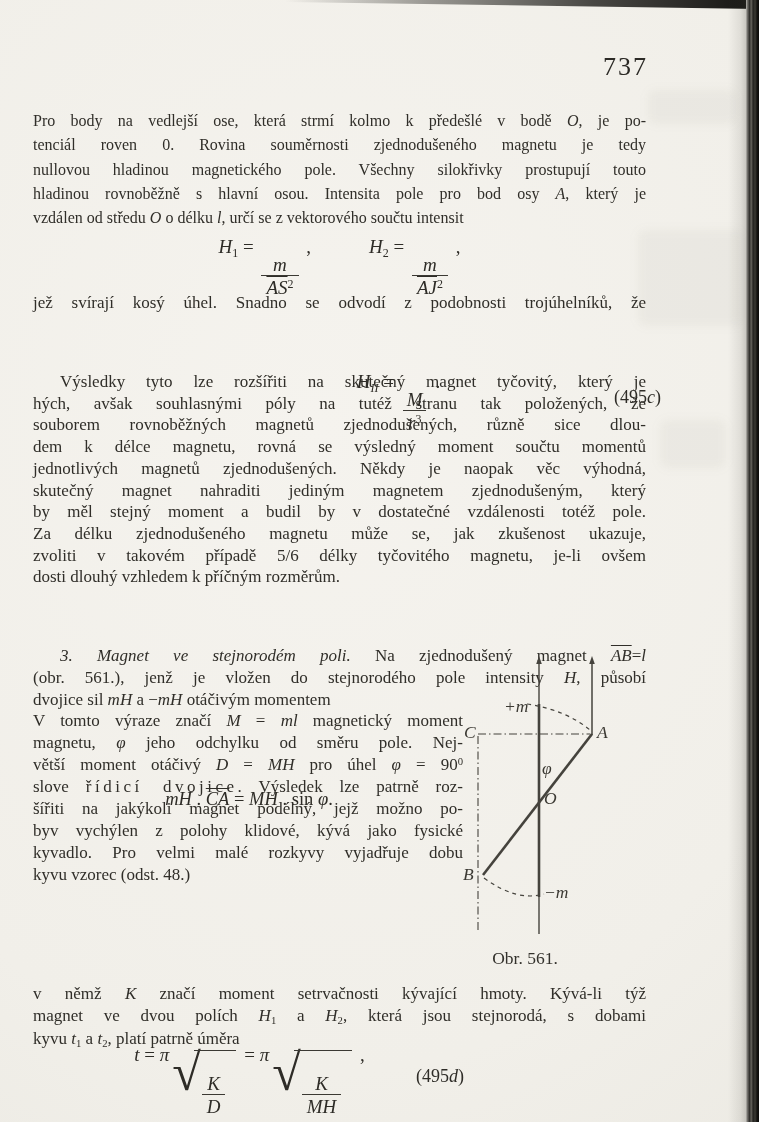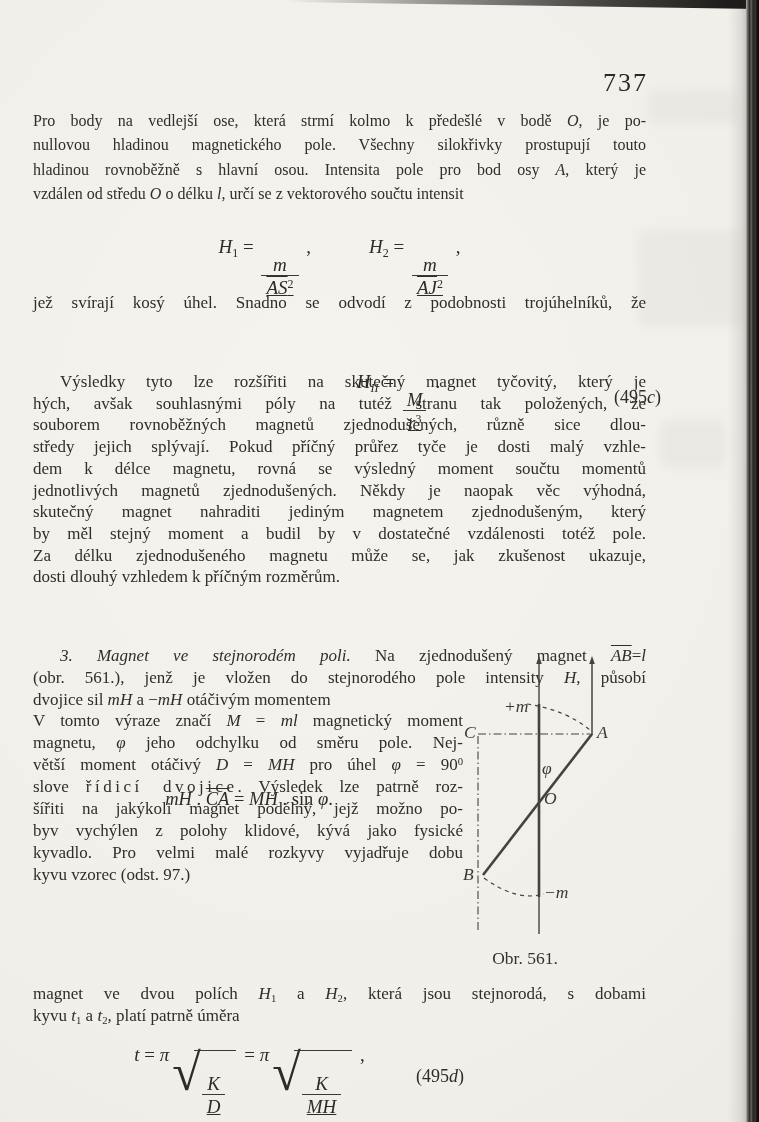--- a/index.html
+++ b/index.html
@@ -33,21 +33,21 @@
   sub,sup{font-size:63%;line-height:0;}
   sub{vertical-align:-0.3em;}
   sup{vertical-align:0.5em;}
 
   
   .formula{position:relative;text-align:center;font-size:19px;color:#2e2c27;}
   .formula .fbody{display:inline-block;white-space:nowrap;}
   .eqnum{position:absolute;right:2px;top:50%;transform:translateY(-50%);font-size:18px;}
   .frac{display:inline-flex;flex-direction:column;align-items:center;vertical-align:-0.95em;margin:0 3px;line-height:1.12;}
   .fn{padding:0 5px;}
-  .fd{border-top:1.4px solid #3b3933;padding:1px 5px 0;text-decoration:underline;}
+  .fd{border-top:1.4px solid #3b3933;padding:1px 5px 0;}
   .sq{display:inline-flex;align-items:flex-start;vertical-align:-1.5em;margin:0 3px;}
   .rad{font-style:normal;font-size:52px;line-height:0.9;font-weight:400;}
   .sqb{display:inline-block;border-top:1.7px solid #3b3933;margin-left:-7px;padding:4px 8px 0 5px;}
 
   
   .figure{position:absolute;}
   .figure svg{position:absolute;left:0;top:0;}
   .figlabel{position:absolute;font-size:17.5px;font-style:italic;color:#3b3933;white-space:nowrap;}
   .figcaption{position:absolute;font-size:17.5px;font-style:normal;color:#33312c;}
 </style>
@@ -56,24 +56,25 @@
 
 <div class="page">
 
   <div class="top-edge"></div>
   <div class="edge-strip"></div>
   <div class="fold-shadow"></div>
   <div class="ghost" style="left:648px;top:90px;width:88px;height:34px;"></div>
   <div class="ghost" style="left:638px;top:230px;width:104px;height:96px;"></div>
   <div class="ghost" style="left:660px;top:420px;width:66px;height:48px;"></div>
 
-  <div class="abs pageno" style="left:438px;top:68px;width:210px;">737</div>
+  <div class="abs pageno" style="left:438px;top:52px;width:210px;">737</div>
 
   <div class="abs para" style="left:33px;top:109px;width:613px;font-size:16px;line-height:24.3px;">
       <div class="tline"><span>Pro body na vedlejší ose, která strmí kolmo k předešlé v bodě </span><span class="it">O</span><span>, je po-</span></div>
+      <div class="tline"><span>tenciál roven 0. Rovina souměrnosti zjednodušeného magnetu je tedy</span></div>
       <div class="tline"><span>nullovou hladinou magnetického pole. Všechny silokřivky prostupují touto</span></div>
       <div class="tline"><span>hladinou rovnoběžně s hlavní osou. Intensita pole pro bod osy </span><span class="it">A</span><span>, který je</span></div>
       <div class="tline last"><span>vzdálen od středu </span><span class="it">O</span><span> o délku </span><span class="it">l</span><span>, určí se z vektorového součtu intensit</span></div>
     </div>
 
   <div class="abs formula" style="left:33px;top:236px;width:613px;height:54px;">
     <span class="fbody"><span class="it">H</span><sub>1</sub><span> = </span><span class="frac">
           <span class="fn"><span class="it">m</span></span>
           <span class="fd"><span class="it ov">AS</span><sup>2</sup></span>
         </span><span> ,</span><span style="display: inline-block; width: 58px;"></span><span class="it">H</span><sub>2</sub><span> = </span><span class="frac">
@@ -91,26 +92,26 @@
           <span class="fn"><span class="it">M</span></span>
           <span class="fd"><span class="it">r</span><sup>3</sup></span>
         </span><span> .</span></span>
     <span class="eqnum"><span>(495</span><span class="it">c</span><span>)</span></span>
   </div>
 
   <div class="abs para" style="left:33px;top:371px;width:613px;font-size:17px;line-height:21.7px;">
       <div class="tline ind"><span>Výsledky tyto lze rozšířiti na skutečný magnet tyčovitý, který je</span></div>
       <div class="tline"><span>hých, avšak souhlasnými póly na tutéž stranu tak položených, že</span></div>
       <div class="tline"><span>souborem rovnoběžných magnetů zjednodušených, různě sice dlou-</span></div>
-      <div class="tline"><span>středy jejich splývají. Pokud příčný průřez tyče je dosti malý vzhle-</span></div>
       <div class="tline"><span>dem k délce magnetu, rovná se výsledný moment součtu momentů</span></div>
       <div class="tline"><span>jednotlivých magnetů zjednodušených. Někdy je naopak věc výhodná,</span></div>
       <div class="tline"><span>skutečný magnet nahraditi jediným magnetem zjednodušeným, který</span></div>
       <div class="tline"><span>by měl stejný moment a budil by v dostatečné vzdálenosti totéž pole.</span></div>
       <div class="tline"><span>Za délku zjednodušeného magnetu může se, jak zkušenost ukazuje,</span></div>
+      <div class="tline"><span>zvoliti v takovém případě 5/6 délky tyčovitého magnetu, je-li ovšem</span></div>
       <div class="tline last"><span>dosti dlouhý vzhledem k příčným rozměrům.</span></div>
     </div>
 
   <div class="abs para" style="left:33px;top:612px;width:613px;font-size:17px;line-height:22px;margin-top:33px;">
       <div class="tline ind"><span class="it">3. Magnet ve stejnorodém poli.</span><span> Na zjednodušený magnet </span><span class="it ov">AB</span><span>=</span><span class="it">l</span></div>
       <div class="tline"><span>(obr. 561.), jenž je vložen do stejnorodého pole intensity </span><span class="it">H</span><span>, působí</span></div>
       <div class="tline last"><span>dvojice sil </span><span class="it">mH</span><span> a −</span><span class="it">mH</span><span> otáčivým momentem</span></div>
     </div>
 
   <div class="abs formula" style="left:33px;top:683px;width:432px;height:28px;font-size:18.5px;">
@@ -118,41 +119,42 @@
   </div>
 
   <div class="abs para" style="left:33px;top:710px;width:430px;font-size:17px;line-height:22px;">
       <div class="tline"><span>V tomto výraze značí </span><span class="it">M</span><span> = </span><span class="it">ml</span><span> magnetický moment</span></div>
       <div class="tline"><span>magnetu, </span><span class="it">φ</span><span> jeho odchylku od směru pole. Nej-</span></div>
       <div class="tline"><span>větší moment otáčivý </span><span class="it">D</span><span> = </span><span class="it">MH</span><span> pro úhel </span><span class="it">φ</span><span> = 90</span><sup>0</sup></div>
       <div class="tline"><span>slove </span><span class="spread">řídicí dvojice</span><span>. Výsledek lze patrně roz-</span></div>
       <div class="tline"><span>šířiti na jakýkoli magnet podélný, jejž možno po-</span></div>
       <div class="tline"><span>byv vychýlen z polohy klidové, kývá jako fysické</span></div>
       <div class="tline"><span>kyvadlo. Pro velmi malé rozkyvy vyjadřuje dobu</span></div>
-      <div class="tline last"><span>kyvu vzorec (odst. 97.)</span></div>
+      <div class="tline last"><span>kyvu vzorec (odst. 48.)</span></div>
     </div>
 
   <div class="abs formula" style="left:33px;top:910px;width:433px;height:64px;">
     <span class="fbody"><span class="it">t</span><span> = </span><span class="it">π</span><span class="sq">
           <span class="rad">√</span>
           <span class="sqb"><span class="frac">
               <span class="fn"><span class="it">K</span></span>
               <span class="fd"><span class="it">D</span></span>
             </span></span>
         </span><span> = </span><span class="it">π</span><span class="sq">
           <span class="rad">√</span>
           <span class="sqb"><span class="frac">
               <span class="fn"><span class="it">K</span></span>
               <span class="fd"><span class="it">MH</span></span>
             </span></span>
         </span><span> ,</span></span>
     <span class="eqnum"><span>(495</span><span class="it">d</span><span>)</span></span>
   </div>
 
   <div class="abs para" style="left:33px;top:983px;width:613px;font-size:17px;line-height:22.3px;">
+      <div class="tline"><span>v němž </span><span class="it">K</span><span> značí moment setrvačnosti kývající hmoty. Kývá-li týž</span></div>
       <div class="tline"><span>magnet ve dvou polích </span><span class="it">H</span><sub>1</sub><span> a </span><span class="it">H</span><sub>2</sub><span>, která jsou stejnorodá, s dobami</span></div>
       <div class="tline last"><span>kyvu </span><span class="it">t</span><sub>1</sub><span> a </span><span class="it">t</span><sub>2</sub><span>, platí patrně úměra</span></div>
     </div>
 
   <div class="figure" style="left:460px;top:652px;width:206px;height:326px;">
     <svg width="206" height="292" viewBox="0 0 206 292">
       <g stroke="#45433d" fill="none">
         <line x1="79" y1="10" x2="79" y2="282" stroke-width="1.4"></line>
         <line x1="79" y1="52" x2="79" y2="245" stroke-width="2.6"></line>
         <line x1="132" y1="10" x2="132" y2="83" stroke-width="1.5"></line>

